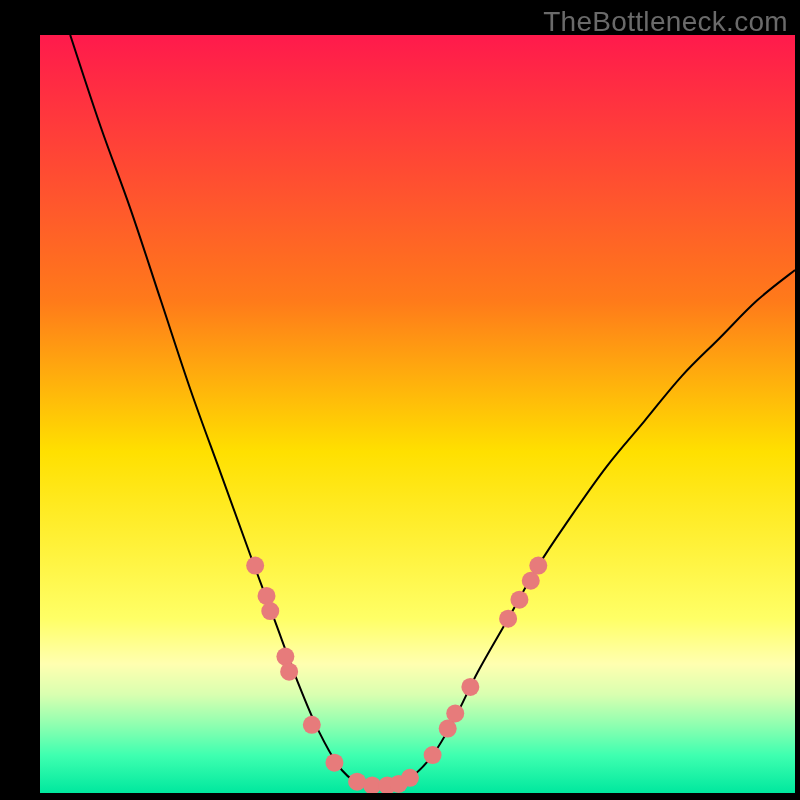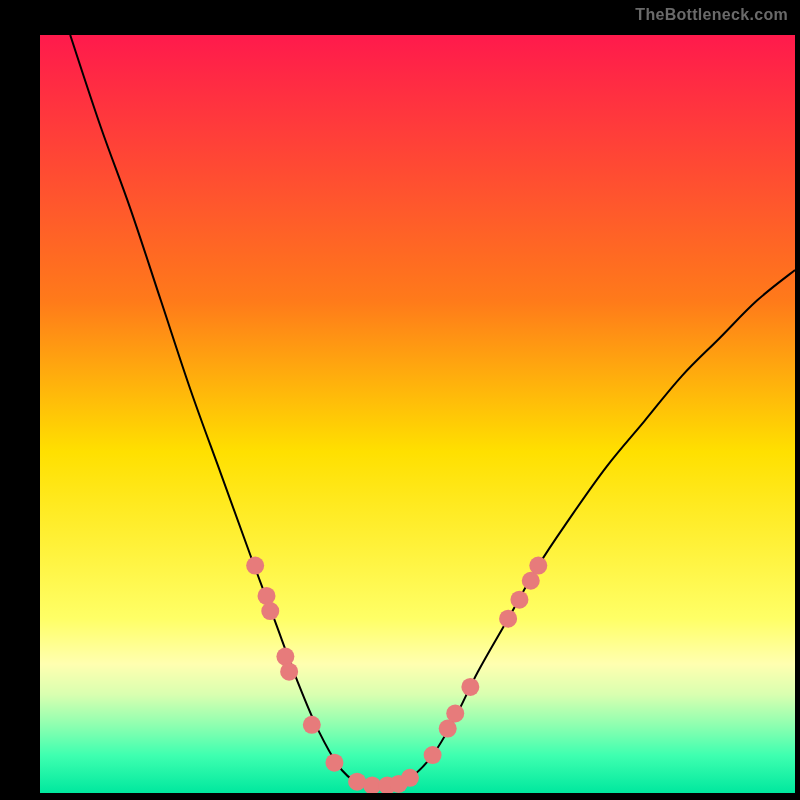--- a/index.html
+++ b/index.html
@@ -9,22 +9,22 @@
     background: #000;
     position: relative;
     font-family: Arial, sans-serif;
     overflow: hidden;
   }
   .watermark {
     position: absolute;
     top: 6px;
     right: 12px;
     color: #6a6a6a;
-    font-size: 16px;
-    font-weight: 700;
+    font-size: 28px;
+    font-weight: 400;
     font-family: Arial, sans-serif;
     letter-spacing: 0.3px;
     z-index: 10;
     margin-left: 24px;
   }
   .plot {
     position: absolute;
     left: 40px;
     top: 35px;
     width: 755px;

